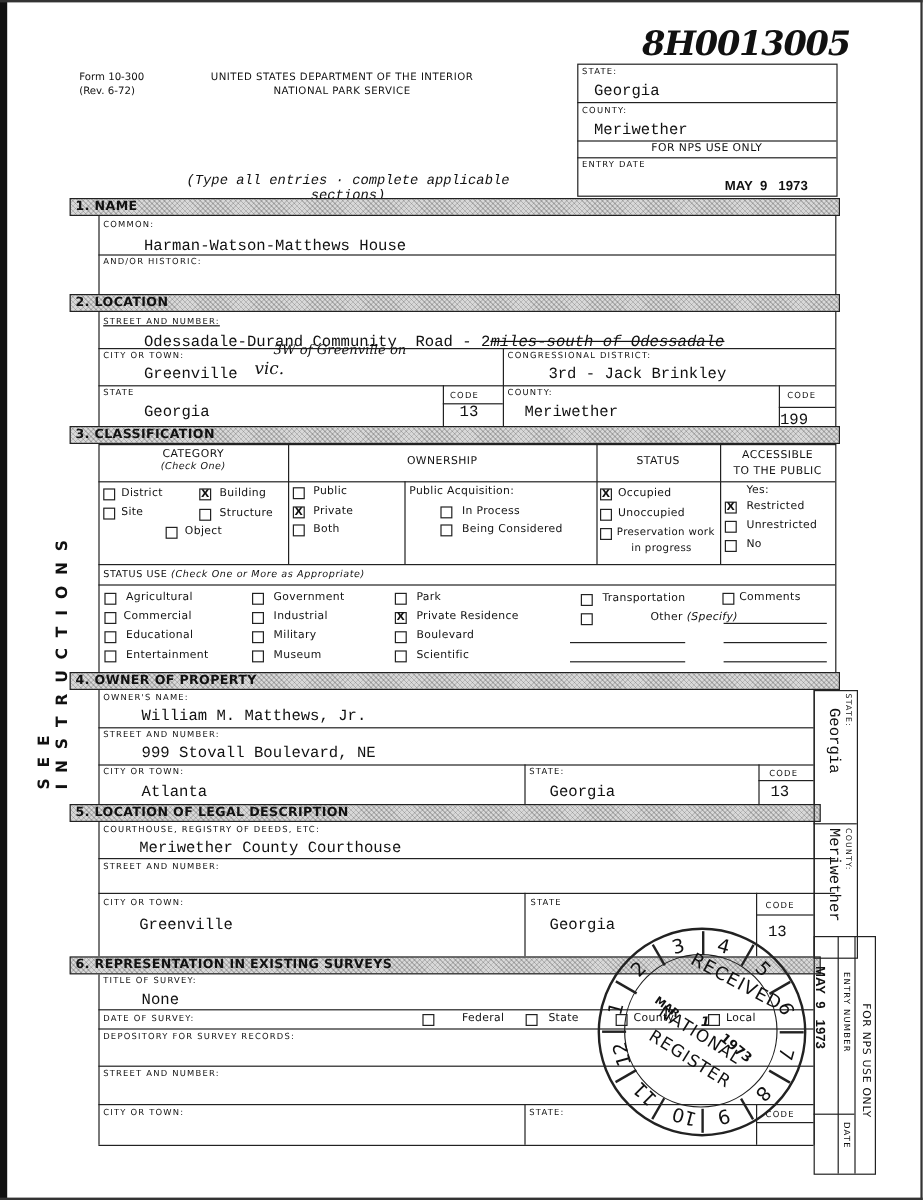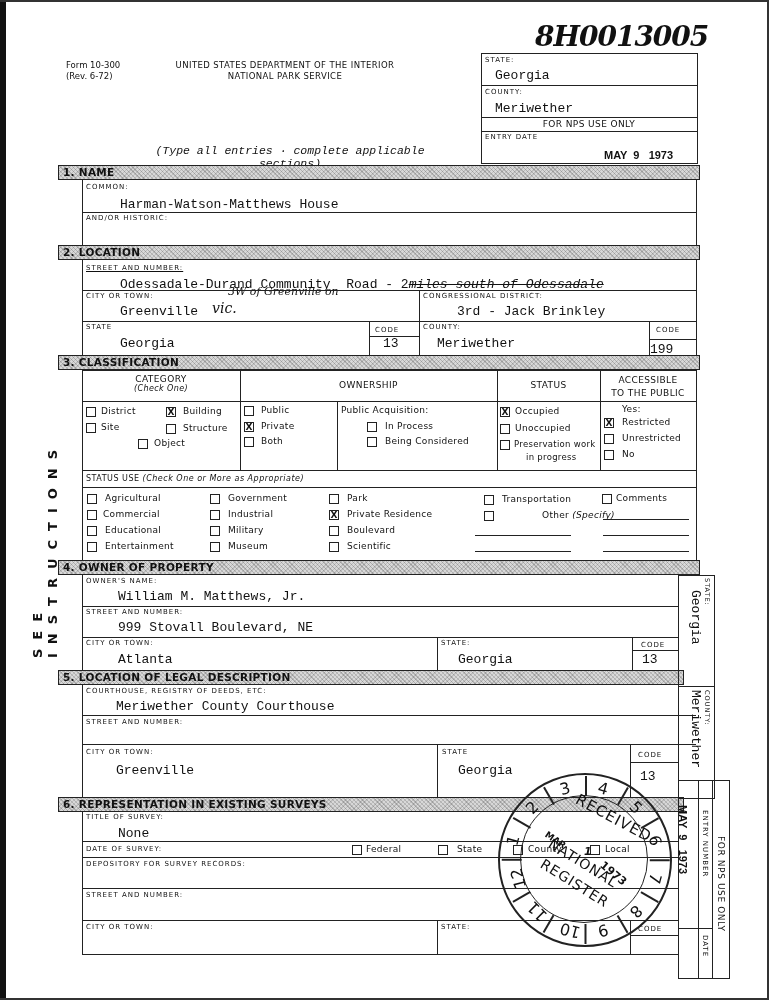--- a/index.html
+++ b/index.html
@@ -239,21 +239,21 @@
 <div class="val" style="left:640px;top:769px;">13</div>
 
 <div class="section-bar" style="left:58px;top:797px;width:620px;">6. REPRESENTATION IN EXISTING SURVEYS</div>
 <div class="vline" style="left:82px;top:812px;height:142px;"></div>
 <div class="vline" style="left:678px;top:812px;height:142px;"></div>
 <div class="lbl" style="left:86px;top:813px;">TITLE OF SURVEY:</div>
 <div class="abs serif" style="left:118px;top:826px;font-size:13px;">None</div>
 <div class="hline" style="left:82px;top:841px;width:596px;"></div>
 <div class="lbl" style="left:86px;top:845px;">DATE OF SURVEY:</div>
 <div class="cb" style="left:352px;top:845px;"></div>
-<div class="opt" style="left:350px;top:844px;padding-left:16px;">Federal</div>
+<div class="opt" style="left:369px;top:844px;padding-left:16px;">Federal</div>
 <div class="cb" style="left:438px;top:845px;"></div>
 <div class="opt" style="left:457px;top:844px;">State</div>
 <div class="cb" style="left:513px;top:845px;"></div>
 <div class="opt" style="left:528px;top:844px;">County</div>
 <div class="cb" style="left:590px;top:845px;"></div>
 <div class="opt" style="left:605px;top:844px;">Local</div>
 <div class="hline" style="left:82px;top:857px;width:596px;"></div>
 <div class="lbl" style="left:86px;top:860px;">DEPOSITORY FOR SURVEY RECORDS:</div>
 <div class="hline" style="left:82px;top:888px;width:596px;"></div>
 <div class="lbl" style="left:86px;top:891px;">STREET AND NUMBER:</div>

